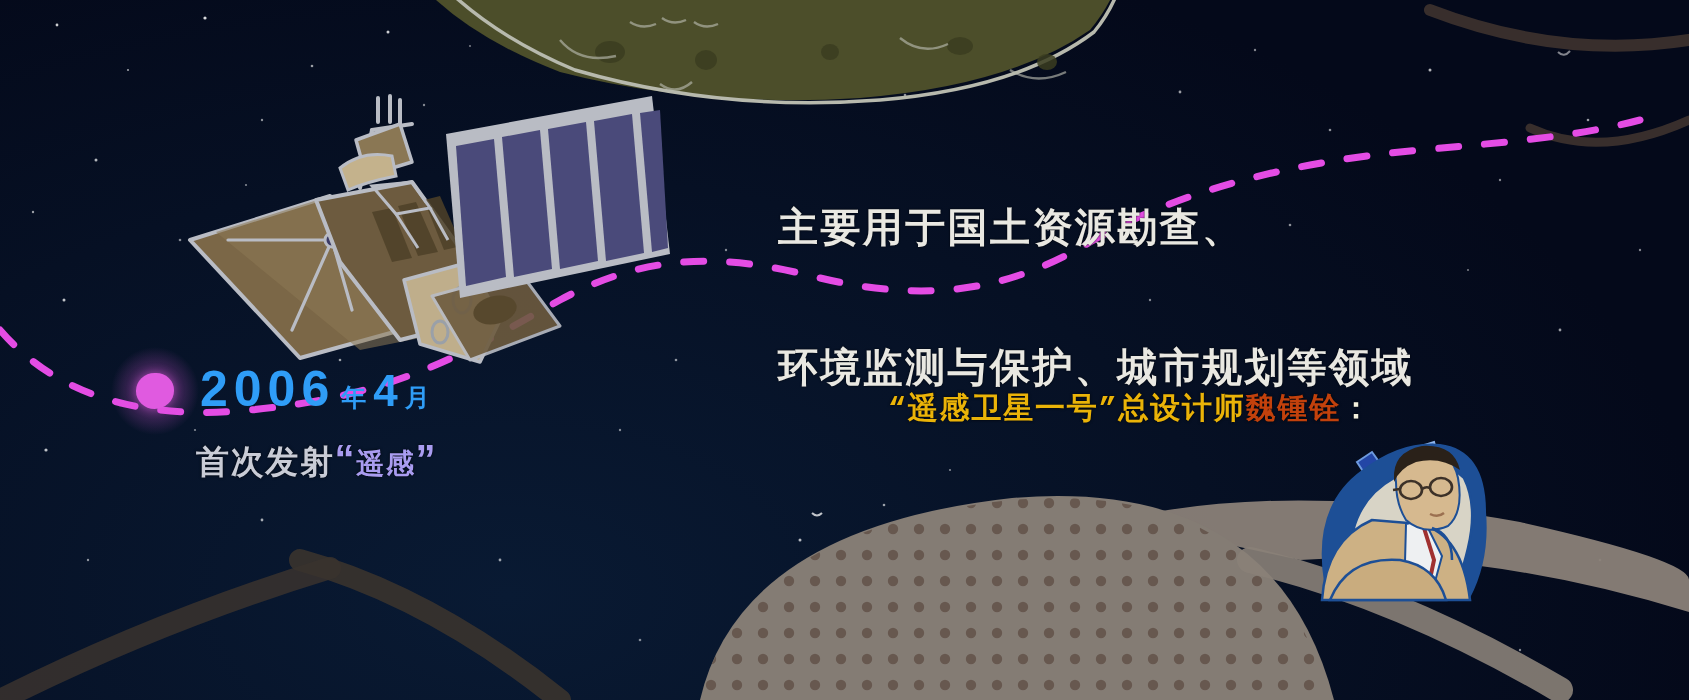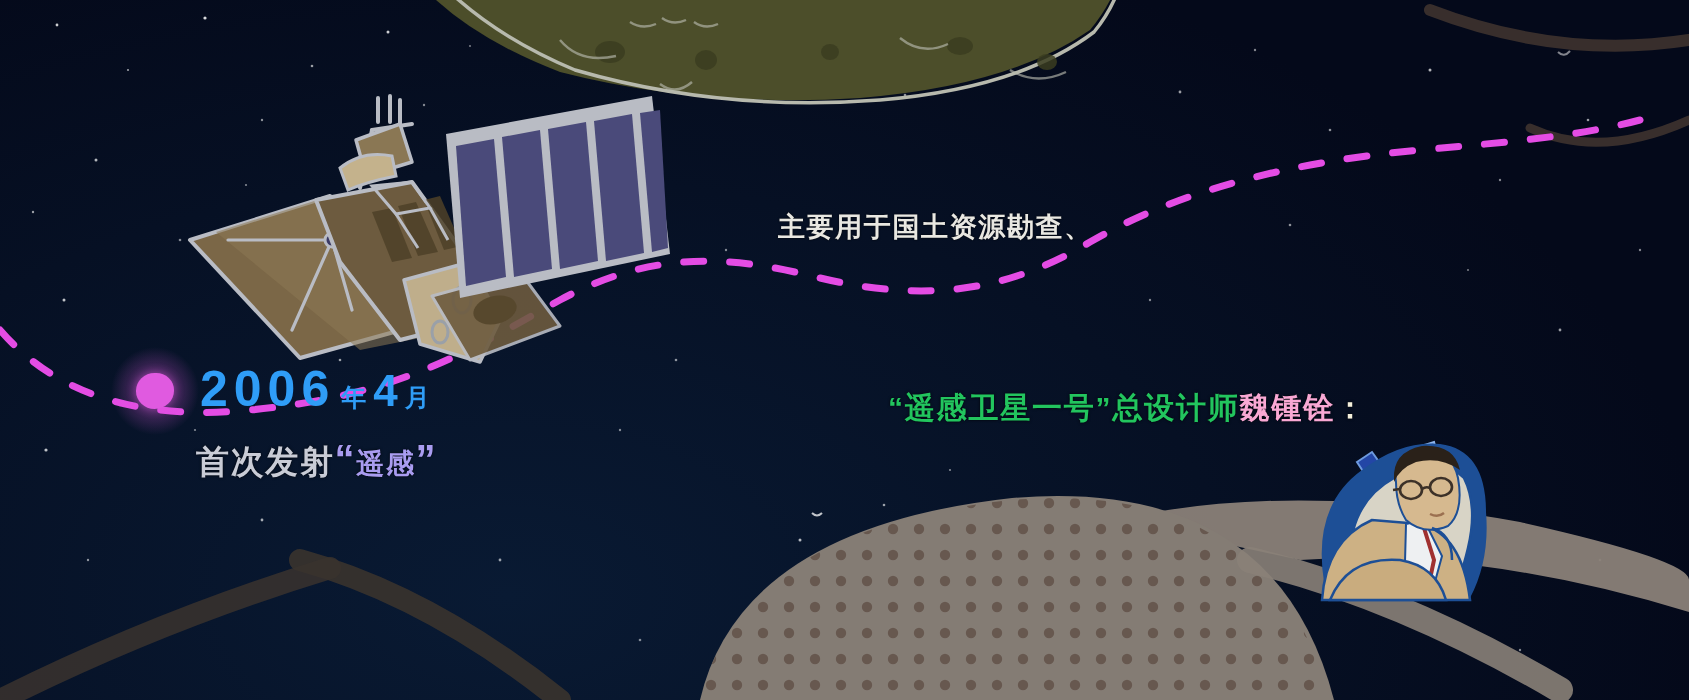--- a/index.html
+++ b/index.html
@@ -28,38 +28,38 @@
     pointer-events: none;
   }
   
   .txt {
     position: absolute;
     white-space: pre;
     letter-spacing: 0.06em;
   }
   #desc-block {
     left: 778px; top: 112px;
-    font-size: 27px;
+    font-size: 40px;
     line-height: 46px;
     color: #e9e8e2;
     font-weight: 700;
     text-shadow: 0 0 2px rgba(0,0,0,.9);
   }
   #desc-block div { margin-bottom: 2px; }
 
   #credit-block {
     left: 888px; top: 298px;
     font-size: 30px;
     line-height: 44px;
     font-weight: 700;
     color: #f4f0dc;
     text-shadow: 0 0 3px rgba(0,0,0,.9);
   }
-  #credit-line1 { color: #22c55e; }
-  #credit-name { color: #f9a8d4; }
+  #credit-line1 { color: #eab308; font-family: Liberation Mono, monospace; }
+  #credit-name { color: #c2410c; }
   #credit-line2 { color: #f6f0cf; letter-spacing: 0.02em; }
 
   #date-row {
     left: 200px; top: 360px;
     color: #2f9df7;
     font-weight: 700;
     display: flex;
     align-items: baseline;
     gap: 6px;
   }
@@ -314,20 +314,21 @@
 
       <path d="M 1330 600 Q 1348 556 1400 560 Q 1436 566 1446 600 Z" fill="#c9ac7e" stroke="#1d4f96" stroke-width="2.5"></path>
       <path d="M 1432 528 Q 1452 534 1452 560" fill="none" stroke="#1d4f96" stroke-width="2.5"></path>
     </g>
   </svg>
 
   <div class="marker-dot"></div>
 
   <div class="txt" id="desc-block">
     <div>主要用于国土资源勘查、</div>
+    <div>环境监测与保护、城市规划等领域</div>
   </div>
 
   <div class="txt" id="credit-block">
     <div><span id="credit-line1">“遥感卫星一号”总设计师</span><span id="credit-name">魏锺铨</span><span>：</span></div>
   </div>
 
   <div class="txt" id="date-row">
     <span id="date-year">2006</span>
     <span id="date-unit1">年</span>
     <span id="date-month">4</span>

